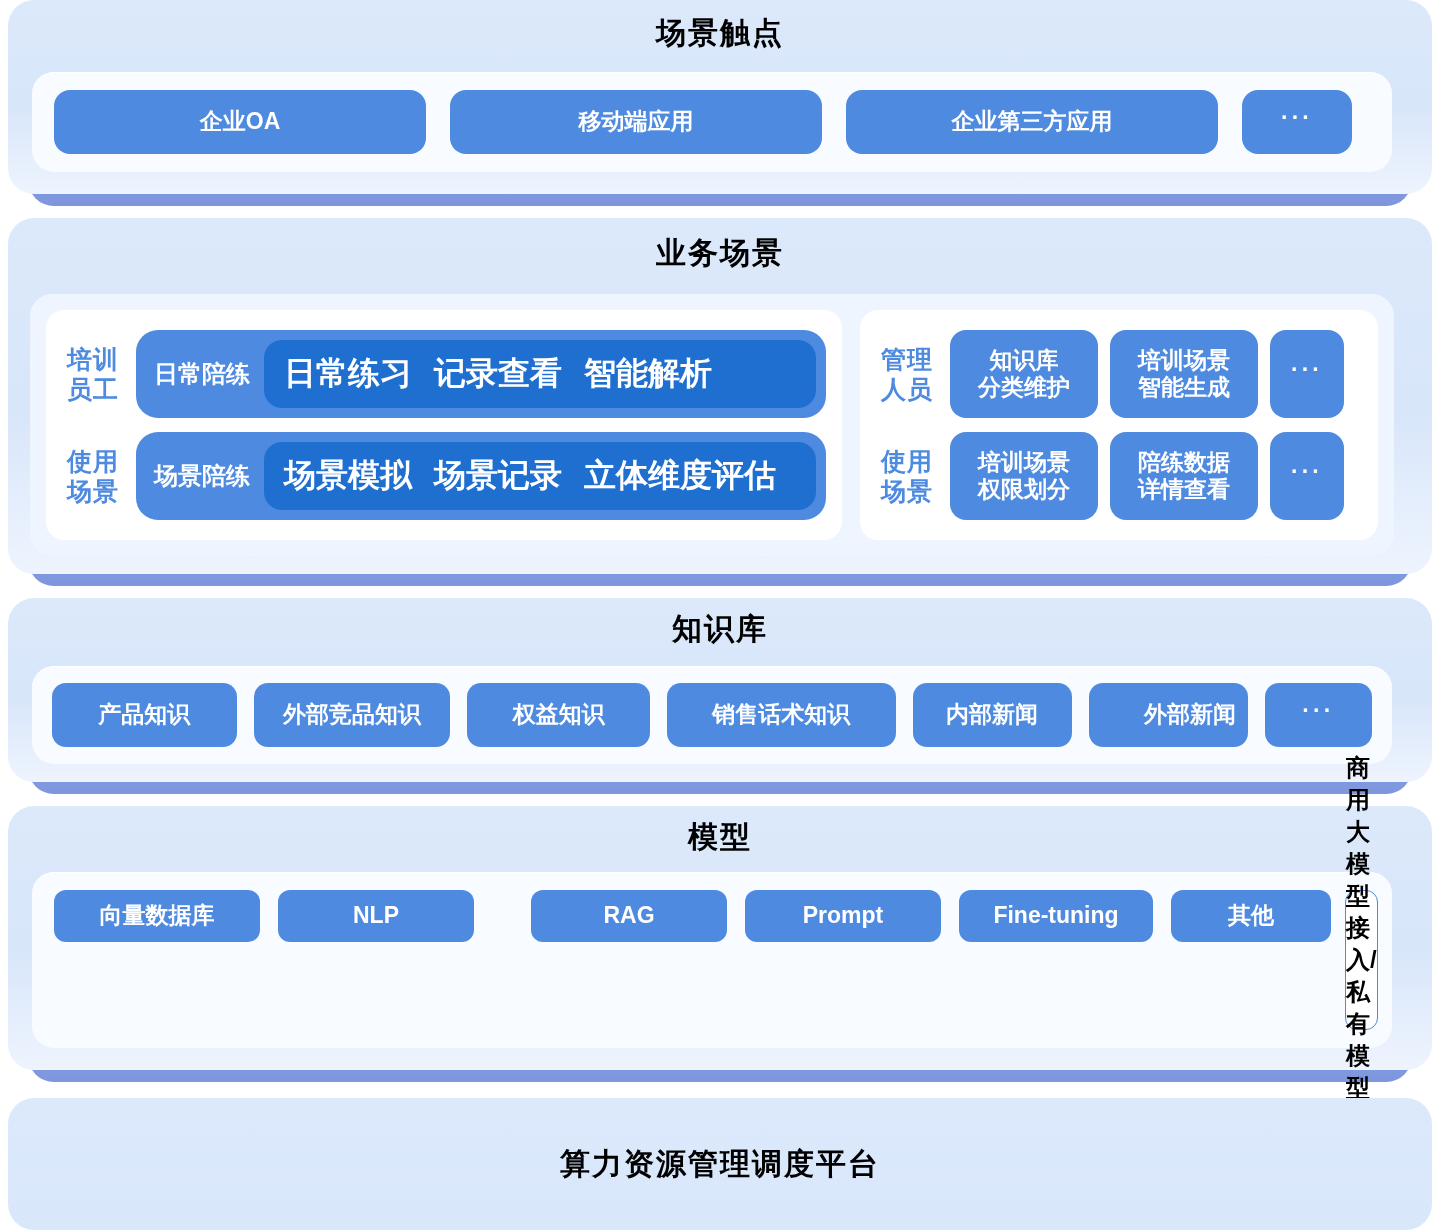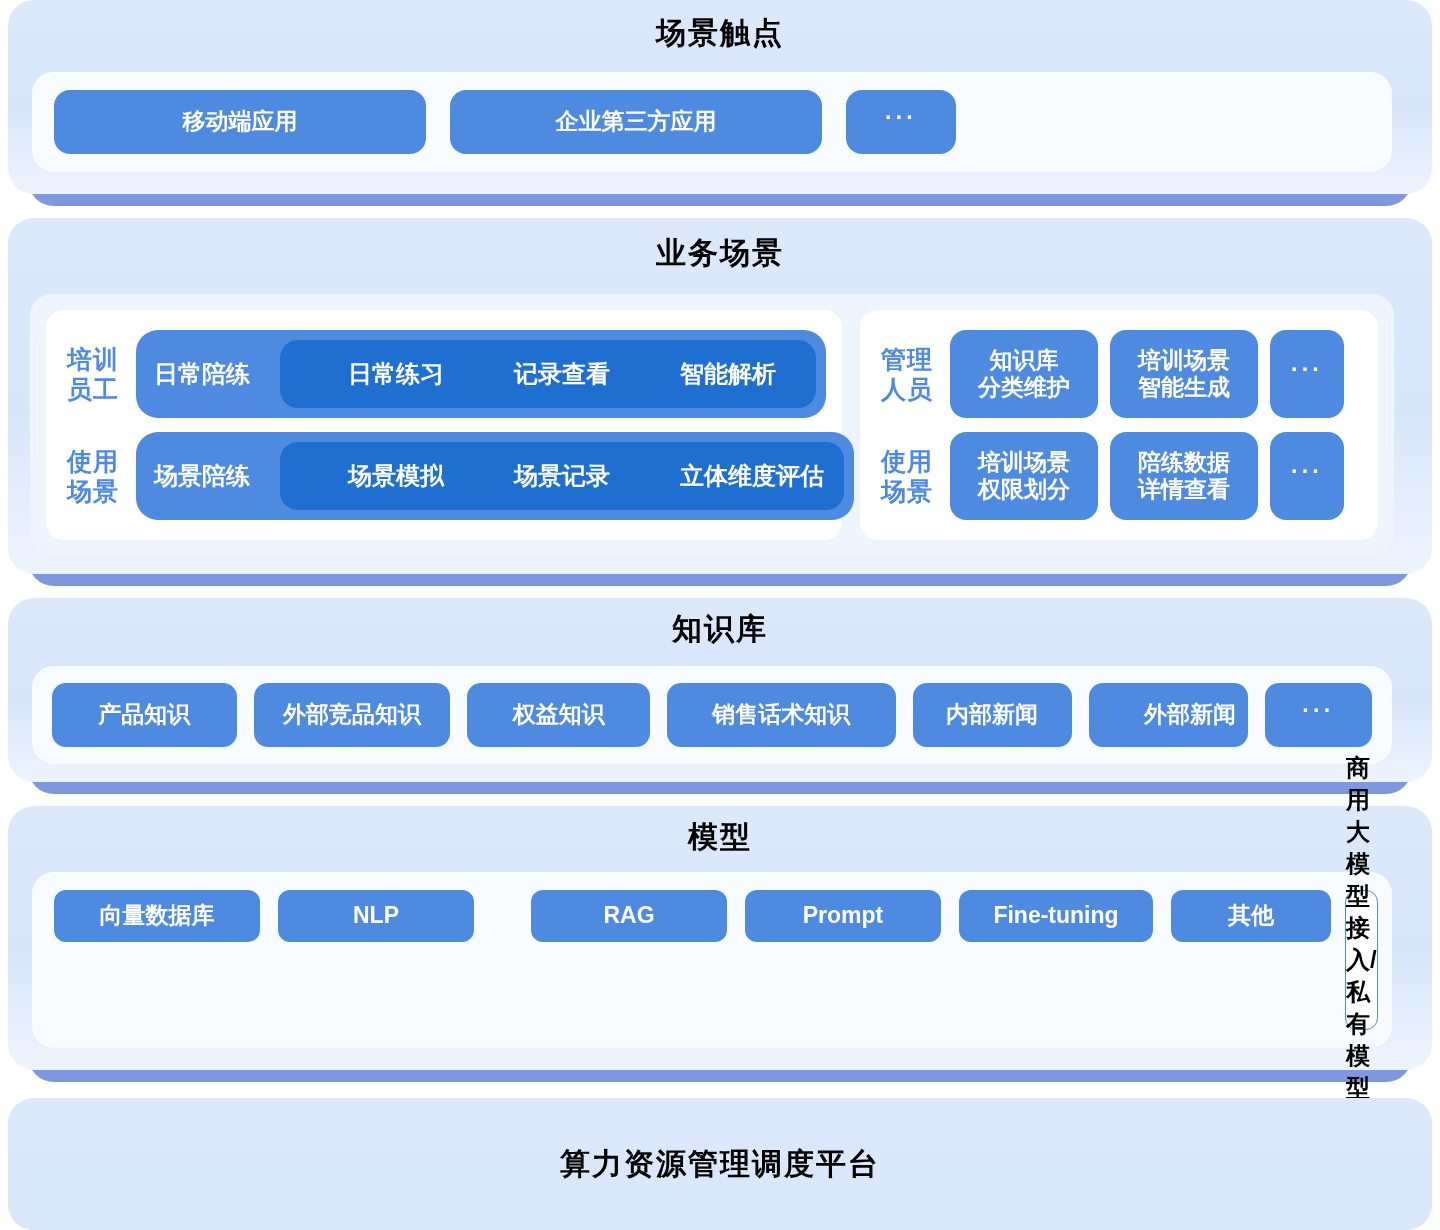--- a/index.html
+++ b/index.html
@@ -131,37 +131,36 @@
   }
 
   
   .pill-outer {
     flex: 1;
     height: 88px;
     background: #4d8ae0;
     border-radius: 22px;
     display: flex; align-items: center;
     padding: 0 0 0 18px;
-    gap: 16px;
   }
   .pill-outer .head {
     color: #ffffff; font-weight: bold; font-size: 24px;
     margin-right: 14px; white-space: nowrap;
   }
   .pill-inner {
     flex: 1; align-self: stretch;
     margin: 10px 10px 10px 0;
     background: #1f6fd0;
     border-radius: 18px;
     display: flex; align-items: center;
     gap: 22px;
     padding: 0 20px;
   }
   .pill-inner span {
-    color: #ffffff; font-weight: bold; font-size: 24px; white-space: nowrap; margin-left: 48px;
+    color: #ffffff; font-weight: bold; font-size: 32px; white-space: nowrap;
   }
 
   
   #biz-right .chip { height: 88px; font-size: 23px; border-radius: 16px; }
   #biz-right .w2 { width: 148px; }
   #biz-right .wd { width: 74px; }
 
   
   #sec-kb { top: 598px; height: 196px; }
   #sec-kb .face { height: 184px; }
@@ -225,20 +224,21 @@
 <body>
 
 <div id="page">
 
   <div class="layer" id="sec-touch">
     <div class="plate"></div>
     <div class="face">
       <div class="sec-title">场景触点</div>
     </div>
     <div class="white-card" id="touch-card">
+      <div class="chip c0">企业OA</div>
       <div class="chip c1">移动端应用</div>
       <div class="chip c2">企业第三方应用</div>
       <div class="chip c3 dots">···</div>
     </div>
   </div>
 
   <div class="layer" id="sec-biz">
     <div class="plate"></div>
     <div class="face">
       <div class="sec-title">业务场景</div>

